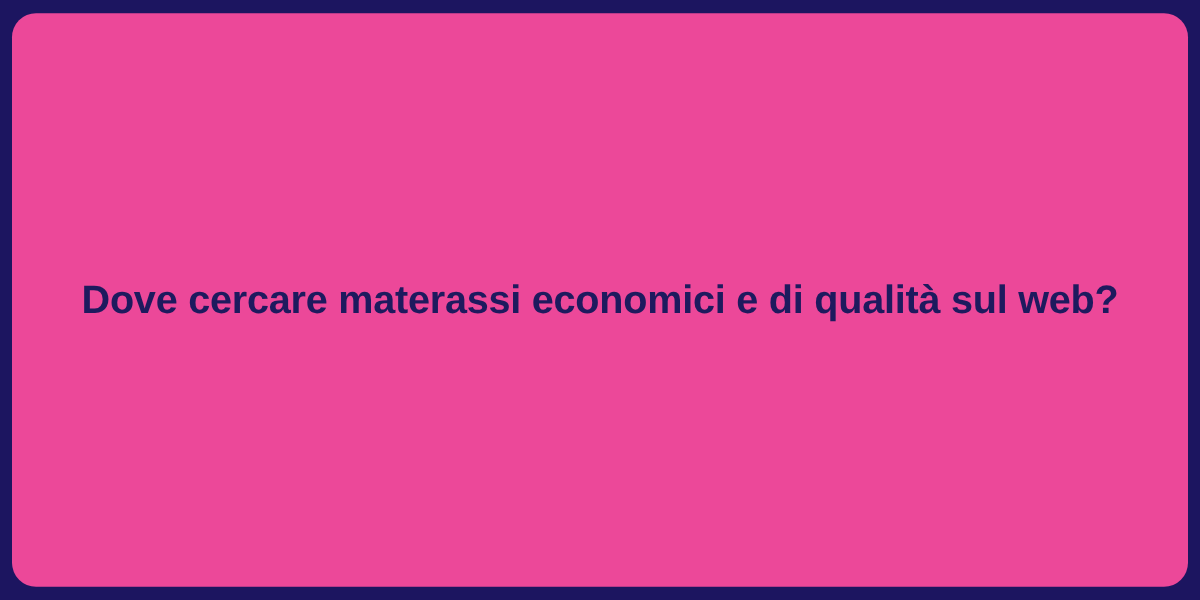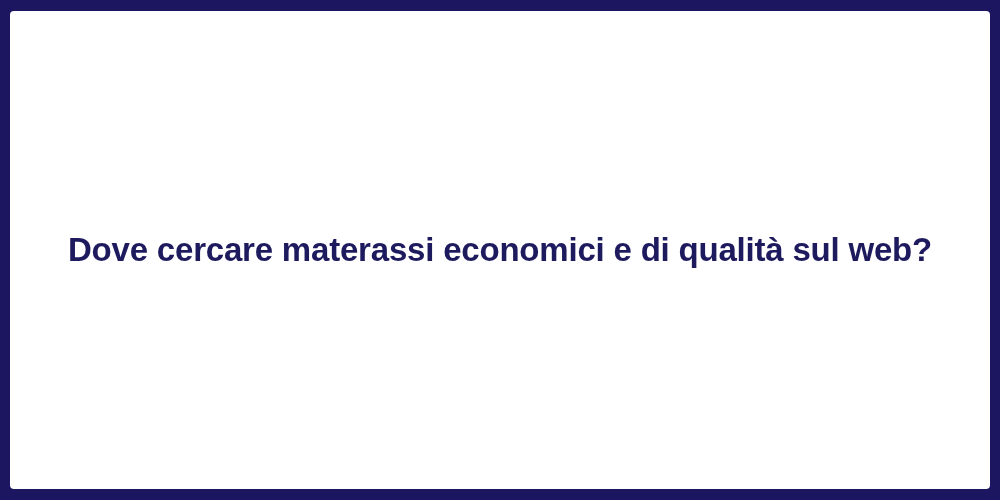--- a/index.html
+++ b/index.html
@@ -25,22 +25,22 @@
     justify-content: center;
   }
 
   #panel {
     position: absolute;
     left: 10px;
     top: 11px;
     width: 980px;
     height: 478px;
     box-sizing: border-box;
-    background: #ffffff;
-    border-radius: 4px;
+    background: #ec4899;
+    border-radius: 20px;
     display: flex;
     align-items: center;
     justify-content: center;
   }
 
   #headline {
     margin: 0;
     padding: 0 40px;
     width: 100%;
     box-sizing: border-box;

